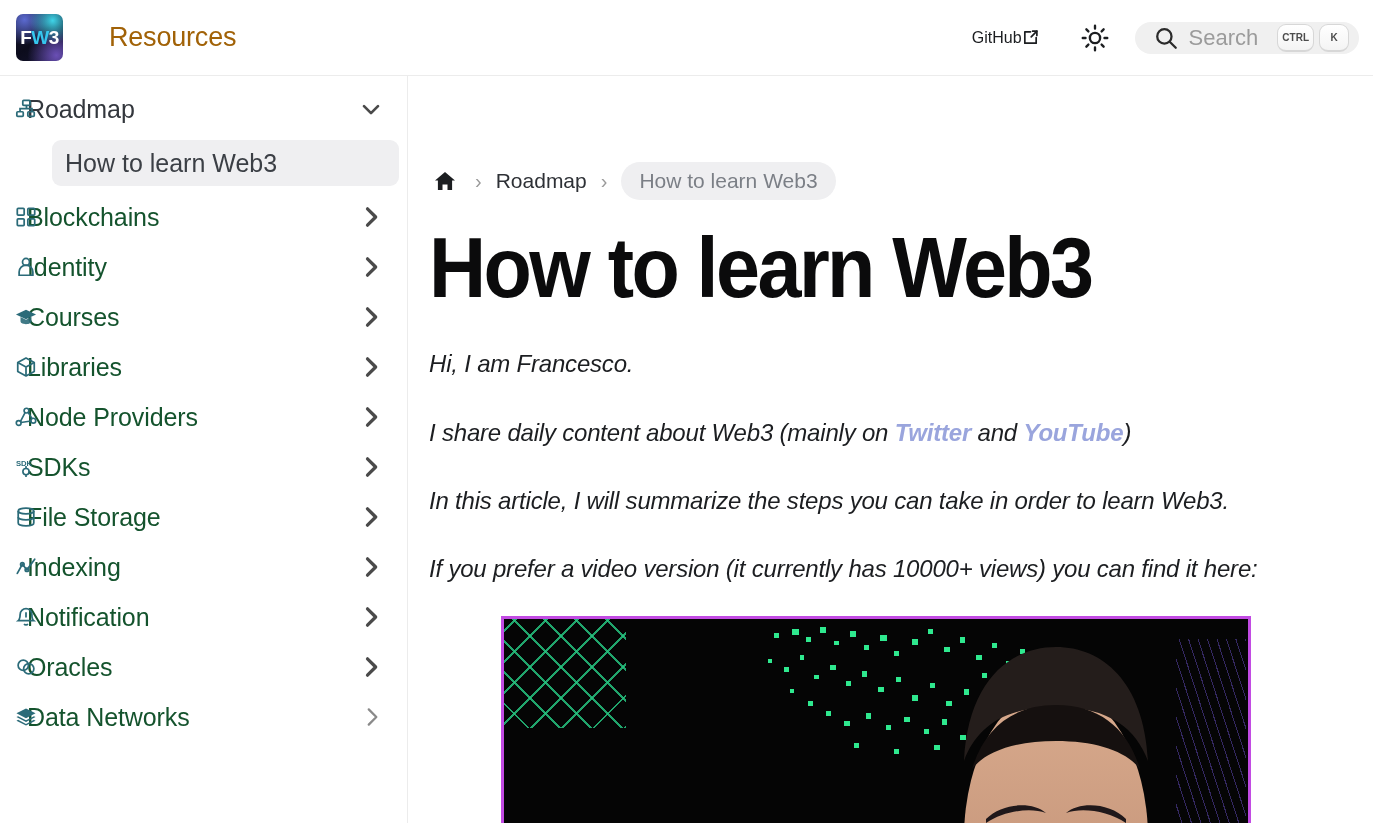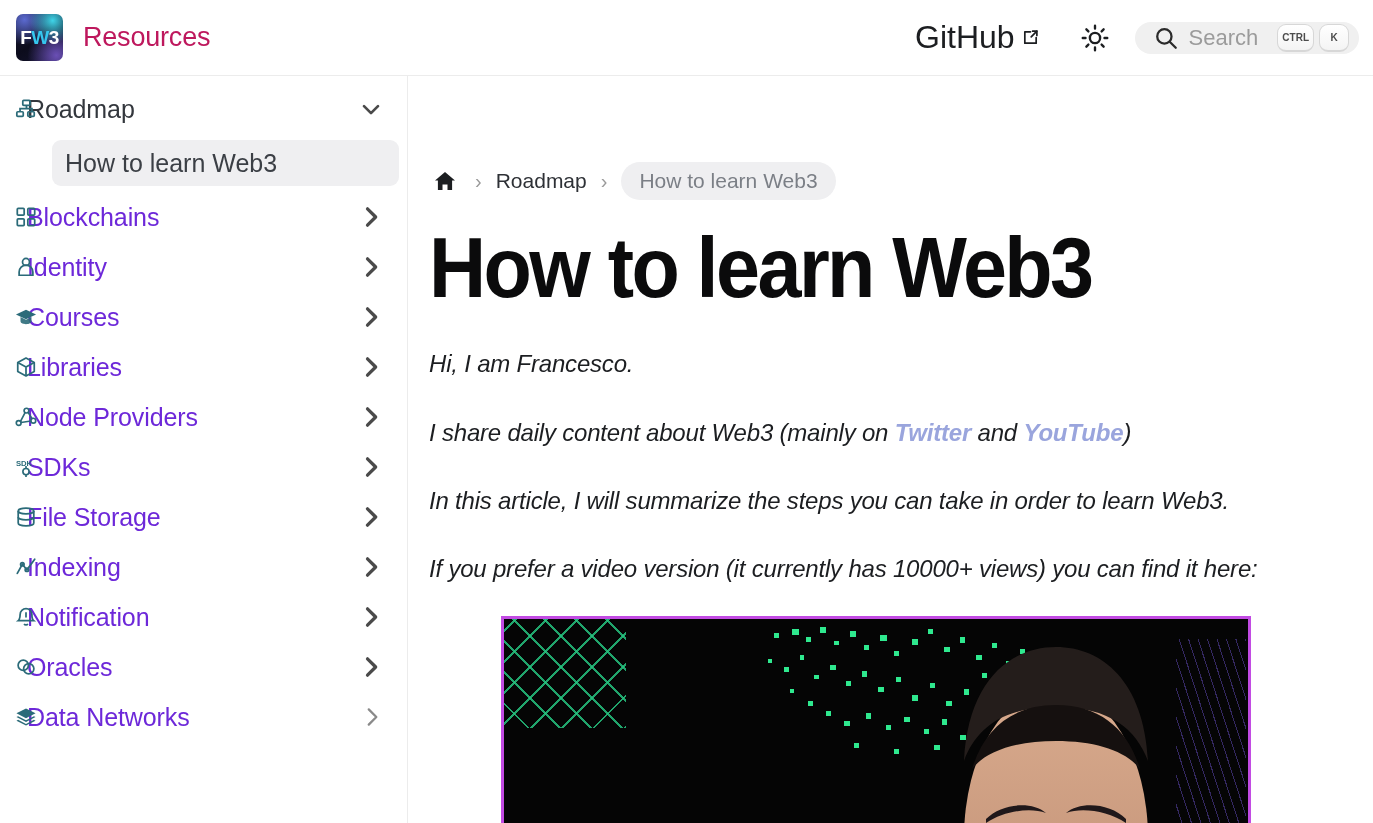--- a/index.html
+++ b/index.html
@@ -22,30 +22,30 @@
       radial-gradient(circle at 78% 14%, #3fd4e8 0%, rgba(63,212,232,0) 42%),
       radial-gradient(circle at 18% 12%, #5b6ad0 0%, rgba(91,106,208,0) 45%),
       radial-gradient(circle at 86% 88%, #6a4fb5 0%, rgba(106,79,181,0) 50%),
       linear-gradient(150deg, #1b1b3a 0%, #0c0c1c 55%, #141430 100%);
     display: flex; align-items: center; justify-content: center;
     font-weight: 800; font-size: 19px; letter-spacing: -0.6px;
     color: #ffffff; position: relative; overflow: hidden;
   }
   .logo-box .lw { color: #35c7ef; }
   .brand-title {
-    margin-left: 20px; font-size: 27px; color: #be185d; font-weight: 400;
+    margin-left: 46px; font-size: 27px; color: #a16207; font-weight: 400;
     letter-spacing: -0.2px;
   }
   .header-right {
     margin-left: auto; display: flex; align-items: center; gap: 0;
     padding-right: 14px;
   }
   .gh-link {
-    display: flex; align-items: center; gap: 7px;
-    font-size: 32px; color: #1c1e21; text-decoration: none;
+    display: flex; align-items: center; 
+    font-size: 16px; color: #1c1e21; text-decoration: none;
     margin-right: 34px;
   }
   .gh-ext { display: block; }
   .theme-toggle {
     width: 44px; height: 44px; display: flex; align-items: center;
     justify-content: center; border-radius: 50%; background: transparent;
     border: none; cursor: pointer; margin-right: 18px;
   }
   .search-box {
     display: flex; align-items: center; height: 32px;
@@ -71,21 +71,21 @@
   }
   .nav-row {
     position: relative; display: flex; align-items: center;
     height: 50px; padding-left: 14px; padding-right: 22px; cursor: pointer;
   }
   .nav-icon {
     position: absolute; left: 15px; top: 50%; transform: translateY(-50%);
     width: 22px; height: 22px; color: #2b6b79; display: block;
   }
   .nav-label {
-    font-size: 25px; color: #6d28d9; font-weight: 400;
+    font-size: 25px; color: #14532d; font-weight: 400;
     letter-spacing: -0.1px; padding-left: 13px;
   }
   .nav-label.root { color: #33373d; }
   .chev { margin-left: auto; display: block; color: #4a4a4a; }
   .chev.light { color: #8a8a8a; }
   .sub-item {
     margin: 6px 8px 6px 52px; height: 46px; display: flex;
     align-items: center; padding-left: 13px; border-radius: 9px;
     background: #efeff1; cursor: pointer;
   }

